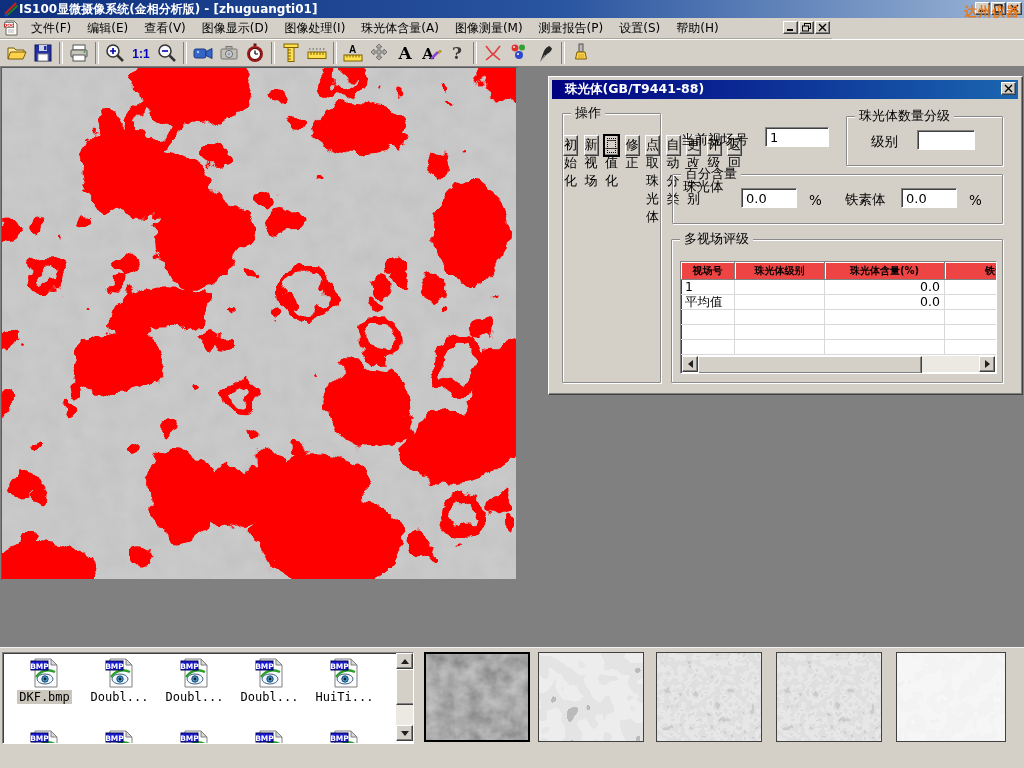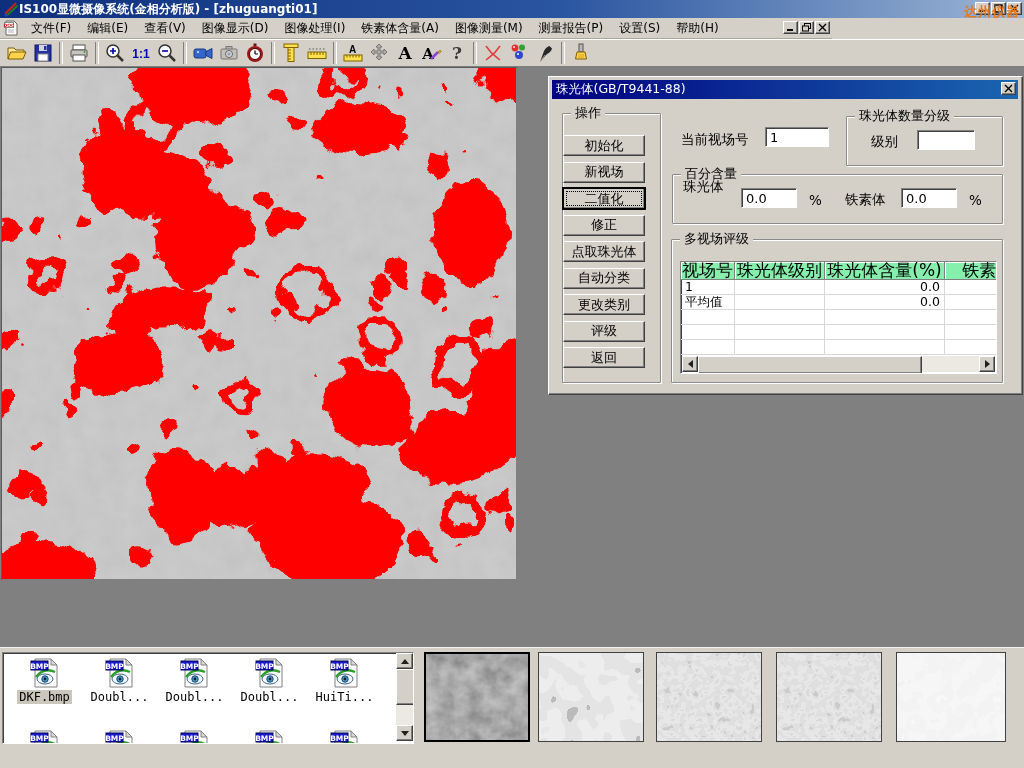--- a/index.html
+++ b/index.html
@@ -28,38 +28,38 @@
   .tsep{width:2px;height:22px;border-left:1px solid #808080;border-right:1px solid #fff;margin:0 3px;}
   
   .workspace{position:absolute;left:0;top:66px;width:1024px;height:581px;background:#808080;}
   .metal{position:absolute;left:1px;top:1px;width:515px;height:512px;border-left:1px solid #5a5a5a;border-top:1px solid #5a5a5a;}
   
   .dialog{position:absolute;left:548px;top:10px;width:473px;height:317px;background:#d4d0c8;
           border-top:1px solid #fff;border-left:1px solid #fff;border-right:1px solid #404040;border-bottom:1px solid #404040;
           box-shadow:inset -1px -1px 0 #808080, inset 1px 1px 0 #d4d0c8;}
   .dlg-title{position:absolute;left:3px;top:3px;width:466px;height:19px;
              background:linear-gradient(90deg,#000080,#1a66b0);display:flex;align-items:center;}
-  .dlg-title .dtext{color:#fff;font-weight:normal;font-size:12.5px;margin-left:4px;}
+  .dlg-title .dtext{color:#fff;font-weight:bold;font-size:12.5px;margin-left:13px;}
   .dlg-close{position:absolute;right:2px;top:2px;}
   .groupbox{position:absolute;border:1px solid #8a8a8a;border-radius:1px;box-shadow:inset 1px 1px 0 #fff,1px 1px 0 #fff;}
   .glabel{position:absolute;top:-8px;left:8px;background:#d4d0c8;padding:0 4px;font-size:13px;line-height:14px;}
   .obtn{width:82px;height:21px;background:#d4d0c8;font-size:13px;font-family:inherit;
         border-top:1px solid #fff;border-left:1px solid #fff;border-right:1px solid #404040;border-bottom:1px solid #404040;
         box-shadow:inset -1px -1px 0 #808080;padding:0;}
   .obtn.focused{border:1px solid #000;outline:1px dotted #000;outline-offset:-4px;box-shadow:0 0 0 1px #000, inset -1px -1px 0 #808080;}
   .tbox{background:#fff;border-top:1px solid #808080;border-left:1px solid #808080;border-right:1px solid #fff;border-bottom:1px solid #fff;
         box-shadow:inset 1px 1px 0 #404040;font-family:inherit;font-size:13px;padding:0 0 0 4px;height:20px;box-sizing:border-box;}
   .dlabel{position:absolute;font-size:13.5px;white-space:nowrap;}
   
   .tblwrap{position:absolute;left:8px;top:21px;width:317px;height:113px;background:#fff;
            border-top:1px solid #808080;border-left:1px solid #808080;border-right:1px solid #fff;border-bottom:1px solid #fff;
            box-shadow:inset 1px 1px 0 #404040;overflow:hidden;box-sizing:border-box;}
   .thead{display:grid;grid-template-columns:54px 90px 120px 150px;height:18px;}
-  .th{background:#86efac;border-right:1px solid #808080;border-bottom:1px solid #808080;
-      box-shadow:inset 1px 1px 0 #fff;font-size:17px;text-align:center;line-height:17px;overflow:hidden;white-space:nowrap;}
+  .th{background:#ef4444;border-right:1px solid #808080;border-bottom:1px solid #808080;
+      box-shadow:inset 1px 1px 0 #fff;font-size:10px;text-align:center;line-height:17px;overflow:hidden;white-space:nowrap;font-weight:bold;}
   .trow{display:grid;grid-template-columns:54px 90px 120px 150px;height:15px;}
   .td{border-right:1px solid #d8d8d8;border-bottom:1px solid #d8d8d8;font-size:12.5px;line-height:14px;
       padding:0 4px;white-space:nowrap;overflow:hidden;box-sizing:border-box;}
   .td.num{text-align:right;}
   .hscroll{position:absolute;left:1px;bottom:1px;width:313px;height:16px;display:flex;background:#ece9e2;}
   .sbtn{width:16px;height:16px;background:#d4d0c8;border-top:1px solid #fff;border-left:1px solid #fff;
         border-right:1px solid #404040;border-bottom:1px solid #404040;box-shadow:inset -1px -1px 0 #808080;
         display:flex;align-items:center;justify-content:center;padding:0;}
   .sthumb{height:16px;background:#d4d0c8;border-top:1px solid #fff;border-left:1px solid #fff;
           border-right:1px solid #404040;border-bottom:1px solid #404040;box-shadow:inset -1px -1px 0 #808080;}
@@ -183,21 +183,21 @@
           <rect x="1.5" y="2.5" width="9" height="5" fill="#fff" stroke="#888"></rect>
           <text x="6" y="7" font-size="4.5" font-weight="bold" fill="#c81818" text-anchor="middle">DOC</text>
           <path d="M5 10 h6 M5 12 h6" stroke="#99b" stroke-width="0.8"></path>
         </svg>
     </span>
     <span class="mitem">文件(F)</span>
     <span class="mitem">编辑(E)</span>
     <span class="mitem">查看(V)</span>
     <span class="mitem">图像显示(D)</span>
     <span class="mitem">图像处理(I)</span>
-    <span class="mitem">铁素体含量(A)</span>
+    <span class="mitem">珠光体含量(A)</span>
     <span class="mitem">图像测量(M)</span>
     <span class="mitem">测量报告(P)</span>
     <span class="mitem">设置(S)</span>
     <span class="mitem">帮助(H)</span>
     <div class="mdi-btns">
       <button class="wbtn">
           <svg width="9" height="9" viewBox="0 0 9 9">
             <rect x="1" y="6" width="6" height="2" fill="#000"></rect>
           </svg>
         </button>
@@ -526,21 +526,21 @@
         <span class="dtext">珠光体(GB/T9441-88)</span>
         <button class="wbtn dlg-close">
             <svg width="9" height="9" viewBox="0 0 9 9">
               <path d="M1 1 L8 8 M8 1 L1 8" stroke="#000" stroke-width="1.4"></path>
             </svg>
           </button>
       </div>
 
       <div class="groupbox" style="left:13px;top:36px;width:97px;height:268px;">
         <span class="glabel">操作</span>
-        <div style="display:flex;flex-direction:column;align-items:flex-start;gap:5.5px;padding-top:21px;">
+        <div style="display:flex;flex-direction:row;align-items:flex-start;gap:5.5px;padding-top:21px;">
           <button class="obtn">初始化</button>
           <button class="obtn">新视场</button>
           <button class="obtn focused">二值化</button>
           <button class="obtn">修正</button>
           <button class="obtn">点取珠光体</button>
           <button class="obtn">自动分类</button>
           <button class="obtn">更改类别</button>
           <button class="obtn">评级</button>
           <button class="obtn">返回</button>
         </div>

